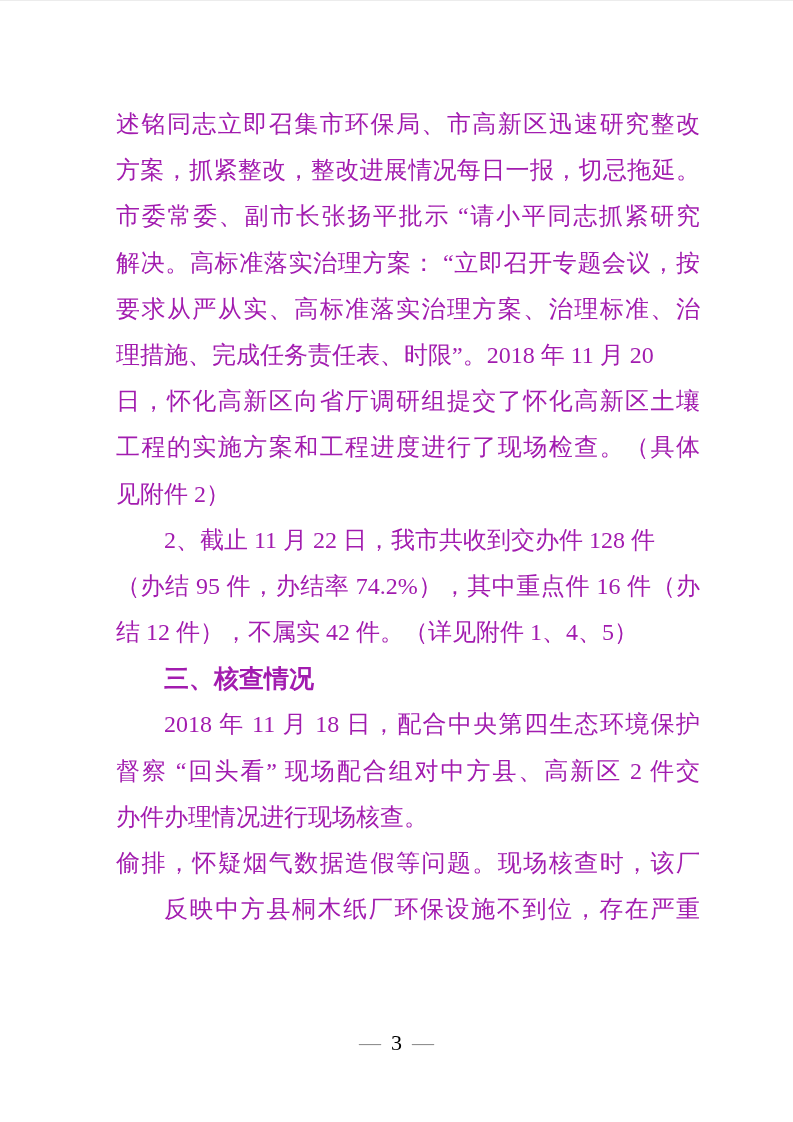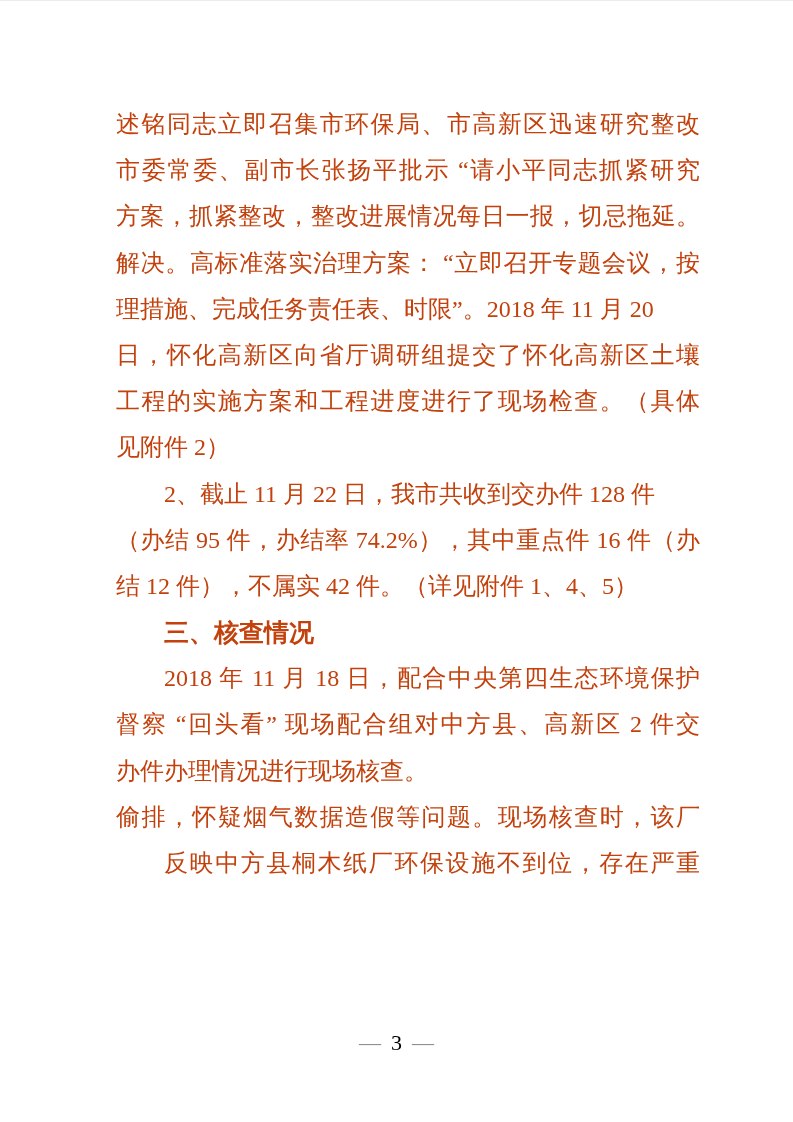--- a/index.html
+++ b/index.html
@@ -22,21 +22,21 @@
     position: absolute;
     left: 116px;
     top: 100px;
     width: 584px;
   }
   .line {
     font-size: 24px;
     line-height: 46.2px;
     height: 46.2px;
     white-space: pre-wrap;
-    color: #c2410c;
+    color: #a21caf;
   }
   .line.full {
     text-align: justify;
     text-align-last: justify;
   }
   .line.short {
     text-align: center;
     text-align-last: left;
   }
   .line.indent {
@@ -68,23 +68,24 @@
     font-family: "Liberation Serif", "DejaVu Serif", serif;
   }
 </style>
 </head>
 <body>
 
 <div class="page">
 
   <div class="content">
       <div class="line full">述铭同志立即召集市环保局、市高新区迅速研究整改</div>
+      <div class="line full">方案，抓紧整改，整改进展情况每日一报，切忌拖延。</div>
       <div class="line full">市委常委、副市长张扬平批示 “请小平同志抓紧研究</div>
-      <div class="line full">方案，抓紧整改，整改进展情况每日一报，切忌拖延。</div>
       <div class="line full">解决。高标准落实治理方案： “立即召开专题会议，按</div>
+      <div class="line full">要求从严从实、高标准落实治理方案、治理标准、治</div>
       <div class="line short">理措施、完成任务责任表、时限”。2018 年 11 月 20</div>
       <div class="line full">日，怀化高新区向省厅调研组提交了怀化高新区土壤</div>
       <div class="line full">工程的实施方案和工程进度进行了现场检查。（具体</div>
       <div class="line short">见附件 2）</div>
       <div class="line short indent">2、截止 11 月 22 日，我市共收到交办件 128 件</div>
       <div class="line full">（办结 95 件，办结率 74.2%），其中重点件 16 件（办</div>
       <div class="line short">结 12 件），不属实 42 件。（详见附件 1、4、5）</div>
       <div class="line heading indent">三、核查情况</div>
       <div class="line full indent">2018 年 11 月 18 日，配合中央第四生态环境保护</div>
       <div class="line full">督察 “回头看” 现场配合组对中方县、高新区 2 件交</div>

